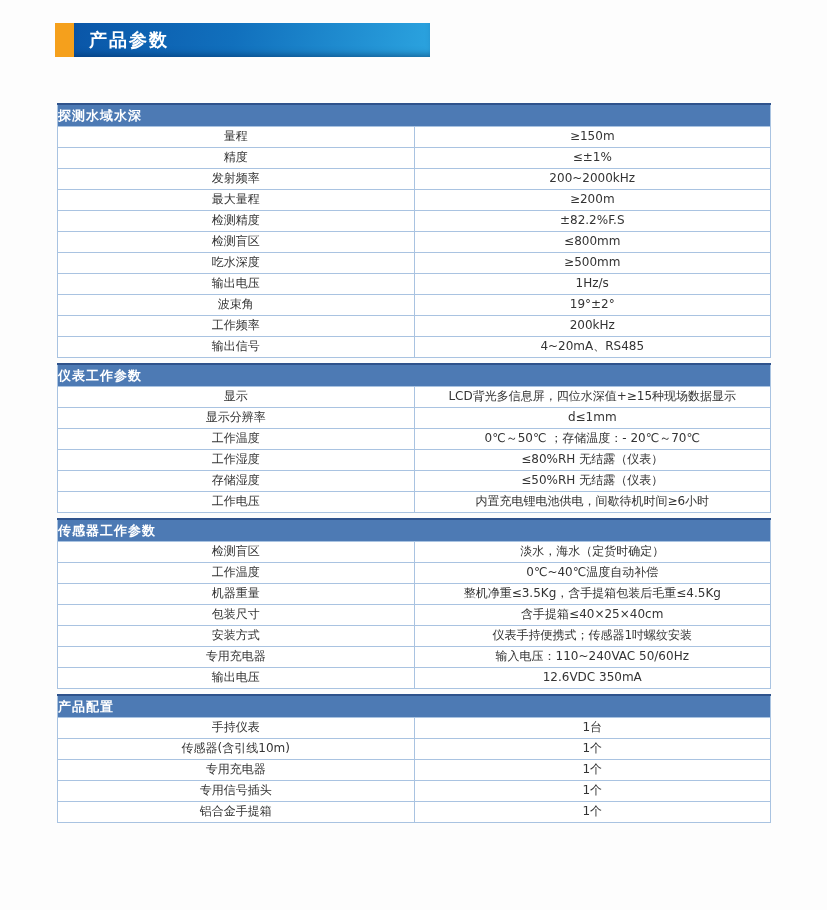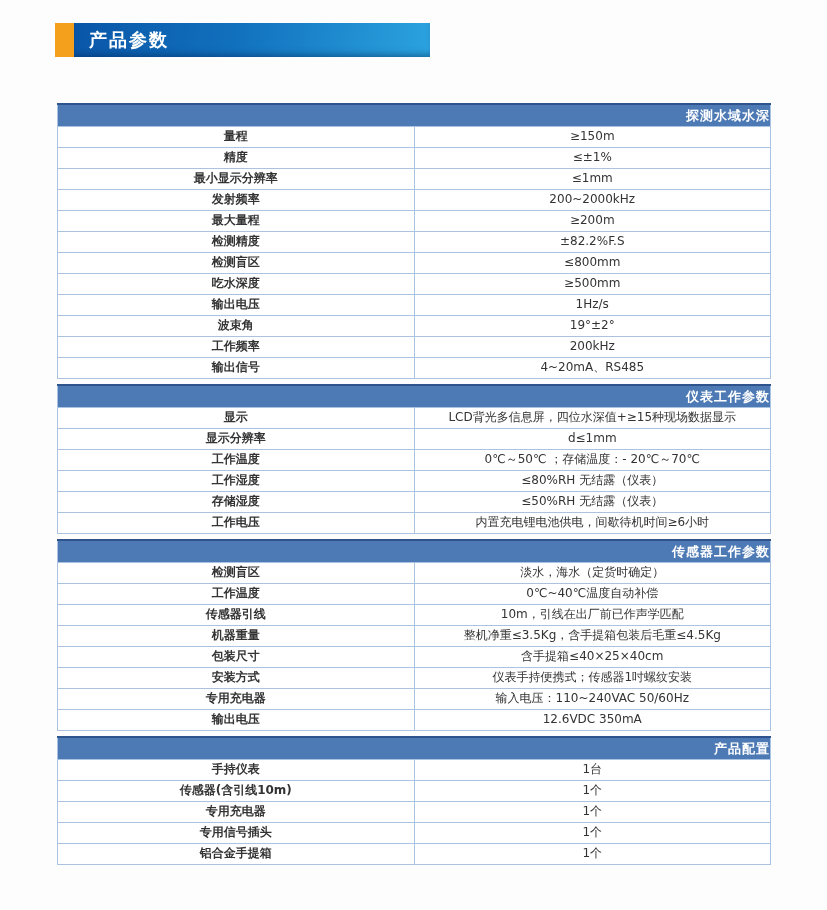--- a/index.html
+++ b/index.html
@@ -56,40 +56,39 @@
     background: #ffffff;
   }
   table.spec-table th.table-title {
     background: var(--table-header-blue, #4d7ab4);
     color: #ffffff;
     font-size: 13px;
     font-weight: bold;
     letter-spacing: 1px;
     height: 21px;
     padding: 0;
-    text-align: right;
+    text-align: left;
     border-top: 2px solid var(--header-top-border, #2f538c);
     border-left: 1px solid var(--table-border-blue, #a9c3e1);
     border-right: 1px solid var(--table-border-blue, #a9c3e1);
     border-bottom: 1px solid var(--table-border-blue, #a9c3e1);
   }
   table.spec-table td {
     border: 1px solid var(--table-border-blue, #a9c3e1);
     height: 20px;
     font-size: 12px;
     color: #333333;
     text-align: center;
     padding: 0 4px;
     line-height: 1.15;
     overflow: hidden;
     white-space: nowrap;
   }
   table.spec-table td.label {
     width: 225px;
-    font-weight: bold;
   }
 </style>
 </head>
 <body>
 
 <div class="page">
   <div class="title-bar">
     <div class="orange-block"></div>
     <div class="title-banner">产品参数</div>
   </div>
@@ -103,24 +102,20 @@
         <tbody>
           <tr>
             <td class="label">量程</td>
             <td class="value">≥150m</td>
           </tr>
           <tr>
             <td class="label">精度</td>
             <td class="value">≤±1%</td>
           </tr>
           <tr>
-            <td class="label">最小显示分辨率</td>
-            <td class="value">≤1mm</td>
-          </tr>
-          <tr>
             <td class="label">发射频率</td>
             <td class="value">200~2000kHz</td>
           </tr>
           <tr>
             <td class="label">最大量程</td>
             <td class="value">≥200m</td>
           </tr>
           <tr>
             <td class="label">检测精度</td>
             <td class="value">±82.2%F.S</td>
@@ -191,24 +186,20 @@
           </tr>
         </thead>
         <tbody>
           <tr>
             <td class="label">检测盲区</td>
             <td class="value">淡水，海水（定货时确定）</td>
           </tr>
           <tr>
             <td class="label">工作温度</td>
             <td class="value">0℃~40℃温度自动补偿</td>
-          </tr>
-          <tr>
-            <td class="label">传感器引线</td>
-            <td class="value">10m，引线在出厂前已作声学匹配</td>
           </tr>
           <tr>
             <td class="label">机器重量</td>
             <td class="value">整机净重≤3.5Kg，含手提箱包装后毛重≤4.5Kg</td>
           </tr>
           <tr>
             <td class="label">包装尺寸</td>
             <td class="value">含手提箱≤40×25×40cm</td>
           </tr>
           <tr>

